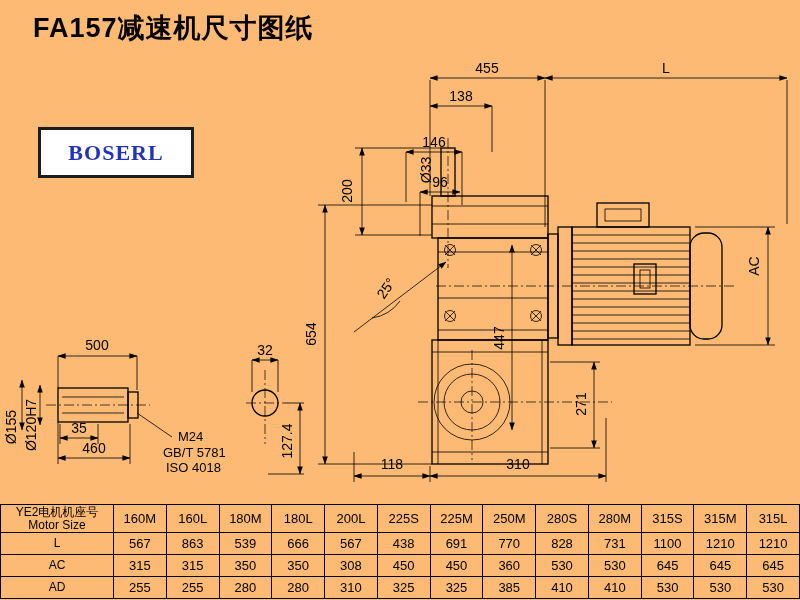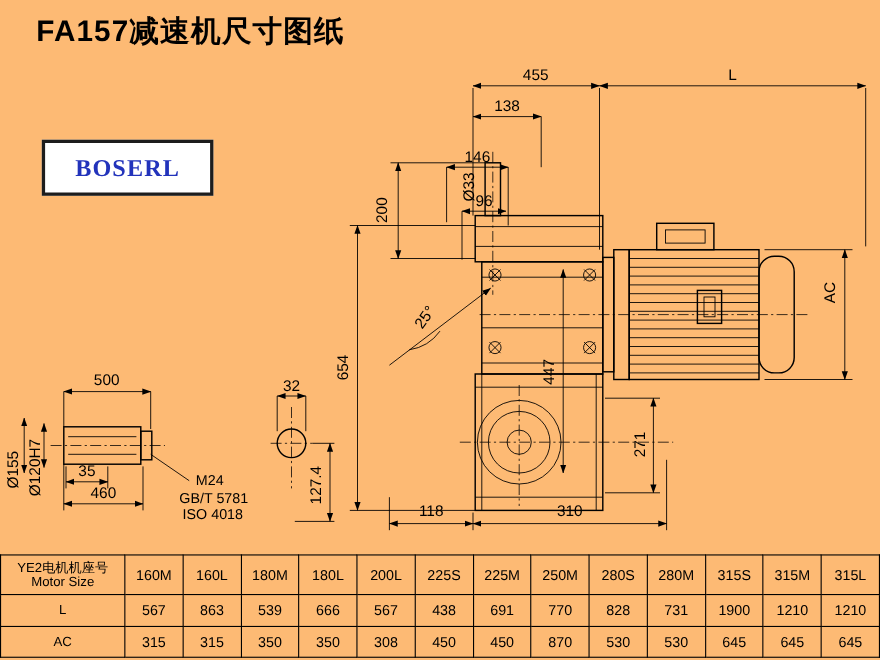--- a/index.html
+++ b/index.html
@@ -164,36 +164,52 @@
       <td>567</td>
       <td>863</td>
       <td>539</td>
       <td>666</td>
       <td>567</td>
       <td>438</td>
       <td>691</td>
       <td>770</td>
       <td>828</td>
       <td>731</td>
-      <td>1900</td>
+      <td>1100</td>
       <td>1210</td>
       <td>1210</td>
     </tr>
     <tr>
       <td class="c0">AC</td>
       <td>315</td>
       <td>315</td>
       <td>350</td>
       <td>350</td>
       <td>308</td>
       <td>450</td>
       <td>450</td>
-      <td>870</td>
+      <td>360</td>
       <td>530</td>
       <td>530</td>
       <td>645</td>
       <td>645</td>
       <td>645</td>
     </tr>
+    <tr>
+      <td class="c0">AD</td>
+      <td>255</td>
+      <td>255</td>
+      <td>280</td>
+      <td>280</td>
+      <td>310</td>
+      <td>325</td>
+      <td>325</td>
+      <td>385</td>
+      <td>410</td>
+      <td>410</td>
+      <td>530</td>
+      <td>530</td>
+      <td>530</td>
+    </tr>
   </tbody>
     </table>
 
 </div>
 
 </body></html>

